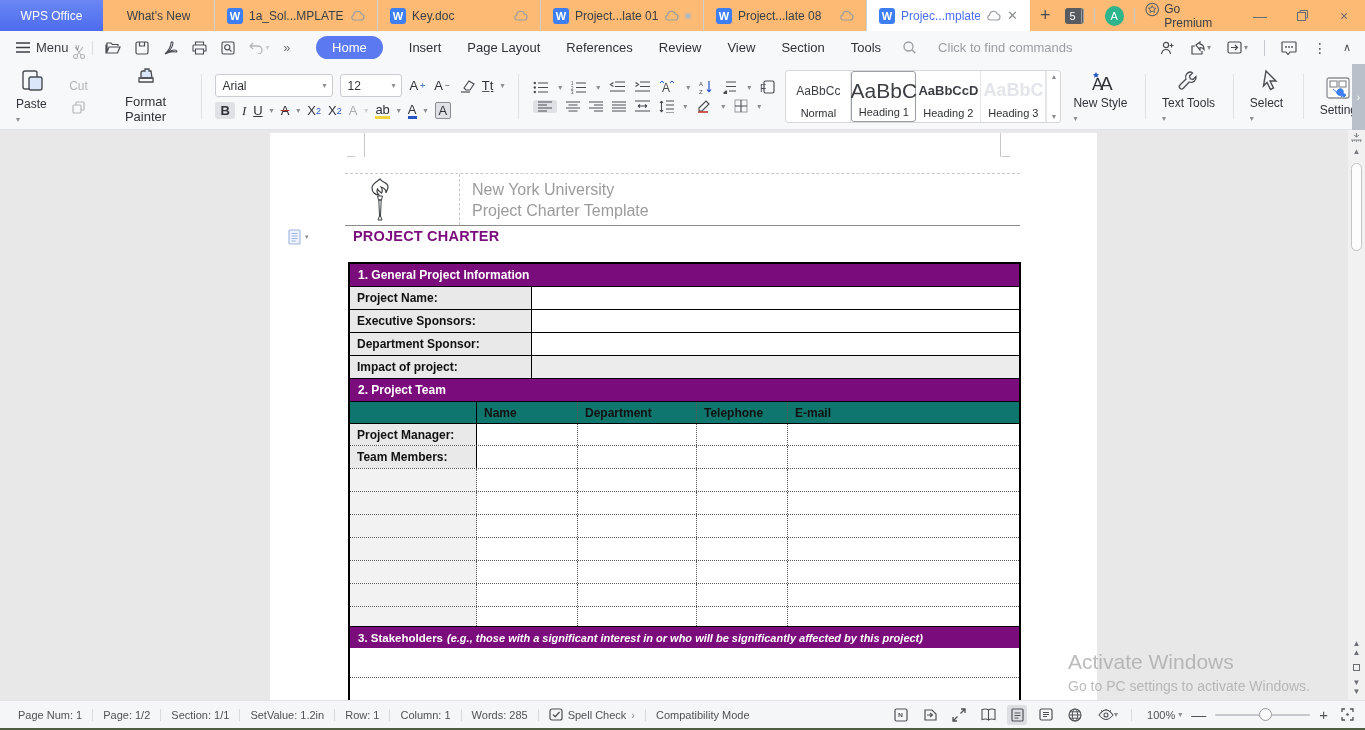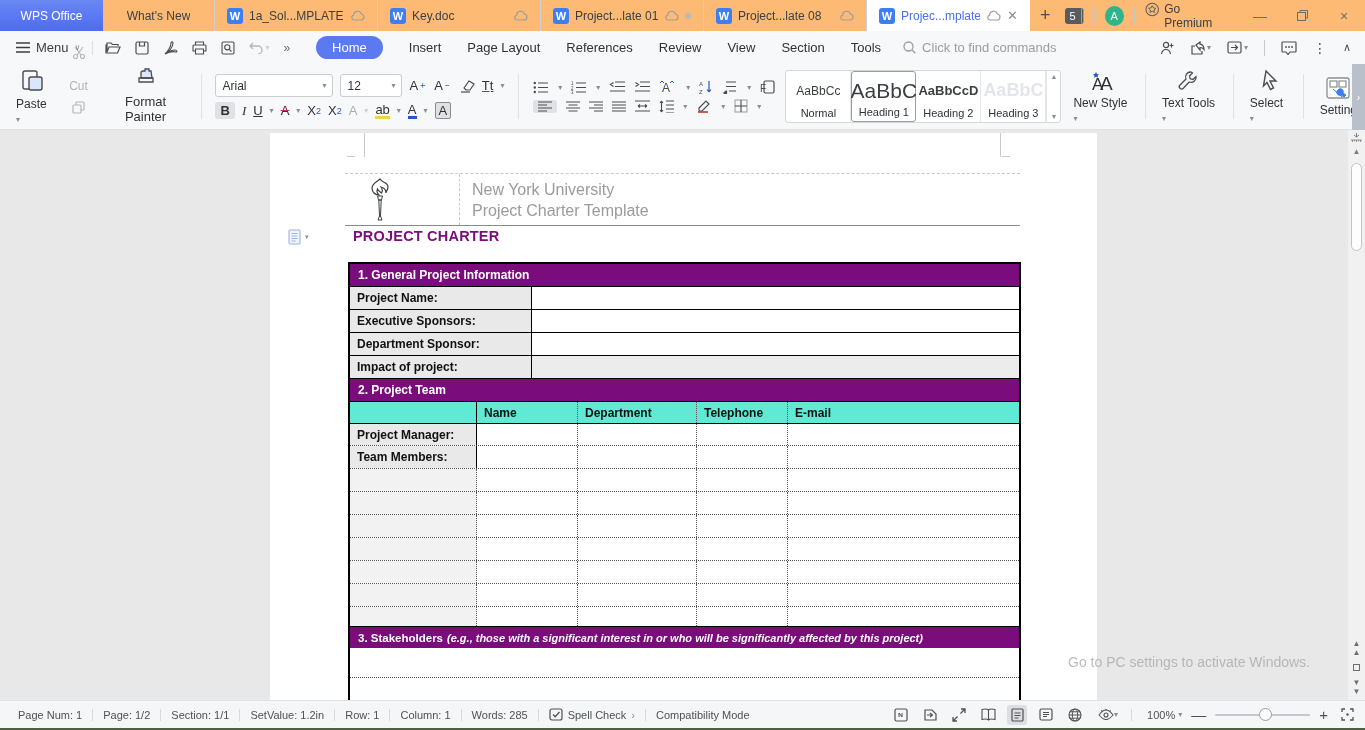--- a/index.html
+++ b/index.html
@@ -28,21 +28,21 @@
   .winbtn { width:42px; height:31px; display:flex; align-items:center; justify-content:center; color:#6a6d72; font-size:14px; }
 
   
   .menubar { position:absolute; top:31px; left:0; right:0; height:33px; background:#f7f8fa; display:flex; align-items:center; padding:0 10px; }
   .menu-btn { display:flex; align-items:center; gap:6px; font-size:13px; color:#3b3e43; padding:0 6px; }
   .qicons { display:flex; align-items:center; gap:14px; padding:0 12px; border-left:1px solid #dcdee2; margin-left:6px; }
   .caret { font-size:8px; color:#8a8d92; }
   .ribbon-tabs { display:flex; align-items:center; gap:26px; margin-left:14px; font-size:13px; }
   .rtab { color:#2f3237; }
   .rtab.active { background:#5b7af1; color:#fff; border-radius:13px; padding:4px 16px; }
-  .cmdsearch { display:flex; align-items:center; gap:6px; color:#9a9da2; font-size:13px; margin-left:22px; }
+  .cmdsearch { display:flex; align-items:center; gap:22px; color:#9a9da2; font-size:13px; margin-left:22px; }
   .menubar-right { margin-left:auto; display:flex; align-items:center; gap:16px; padding-right:4px; color:#4a4d52; }
   .grayed { opacity:.38; }
 
   
   .ribbon { position:absolute; top:64px; left:0; right:0; height:66px; background:#f7f8fa; border-bottom:1px solid #dfe1e4; display:flex; align-items:stretch; padding:4px 0 4px 8px; }
   .rdivider { width:1px; background:#e0e2e6; margin:6px 8px; }
   .bigbtn { display:flex; flex-direction:column; align-items:center; justify-content:center; gap:3px; padding:0 8px; font-size:12px; color:#2f3237; }
   .smallcol { display:flex; flex-direction:column; justify-content:center; gap:8px; padding:0 6px; }
   .smallbtn { display:flex; align-items:center; gap:20px; font-size:12px;flex-direction:column; }
   .fontgroup { display:flex; flex-direction:column; justify-content:center; gap:5px; padding:0 6px; }
@@ -84,21 +84,21 @@
   .s1value { flex:1; background:#fff; }
   .s1value.shaded { background:#ececec; }
   .s2row { display:flex; border-top:1px dotted #555; }
   .s2row.solidtop { border-top:1px solid #000; }
   .c0 { width:127px; border-right:1px solid #000; }
   .c1 { width:101px; border-right:1px dotted #555; }
   .c2 { width:119px; border-right:1px dotted #555; }
   .c3 { width:91px;  border-right:1px dotted #555; }
   .c4 { flex:1; }
   .cell { display:flex; align-items:center; padding-left:7px; font-size:12px; }
-  .ghead { background:#5eead4; font-weight:bold; color:#111; }
+  .ghead { background:#0f766e; font-weight:bold; color:#111; }
   .glabel { background:#e9e9e9; font-weight:bold; color:#111; }
   .gempty { background:#f2f2f2; }
   .s2row.dotc0 .c0 { border-right:1px dotted #555; }
   .s3row { display:flex; border-top:1px dotted #555; background:#fff; }
 
   .watermark { position:absolute; right:55px; top:520px; color:#a6a6a6; opacity:.75; }
   .watermark .w1 { font-size:21px; }
   .watermark .w2 { font-size:14px; margin-top:4px; }
 
   .vscroll { position:absolute; right:0; top:0; width:17px; height:570px; background:#f1f1f1; display:flex; flex-direction:column; align-items:center; }
@@ -613,20 +613,21 @@
         <div class="prow" style="border-top:1px solid #000;font-size:11.5px">
           <span>3. Stakeholders</span>
           <span class="note">(e.g., those with a significant interest in or who will be significantly affected by this project)</span>
         </div>
         <div class="s3row" style="height:29px;border-top:none"></div>
         <div class="s3row" style="height:26px"></div>
       </div>
     </div>
 
     <div class="watermark">
+      <div class="w1">Activate Windows</div>
       <div class="w2">Go to PC settings to activate Windows.</div>
     </div>
 
     <div class="vscroll">
       <svg width="11" height="9" viewBox="0 0 11 9" style="margin-top:3px">
           <path d="M5.5 0v4M5.5 4L3 2M5.5 4L8 2" stroke="#7a7d82" stroke-width="1" fill="none"></path>
           <path d="M0 7h11M1.5 7v2M3.5 7v1.3M5.5 7v2M7.5 7v1.3M9.5 7v2" stroke="#7a7d82" stroke-width=".8"></path>
         </svg>
       <span class="scrollglyph">▲</span>
       <div class="vthumb"></div>

